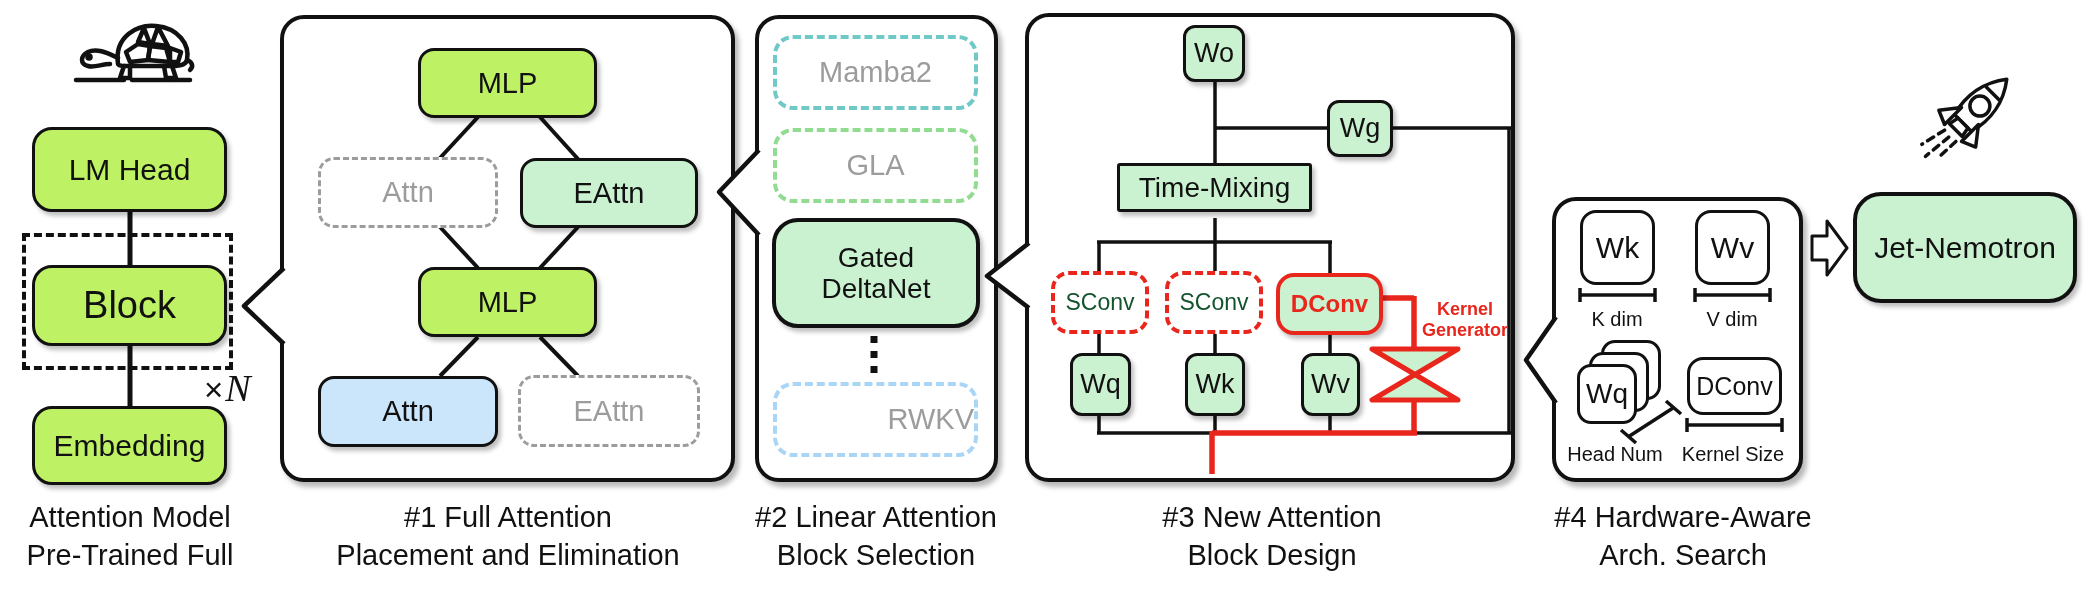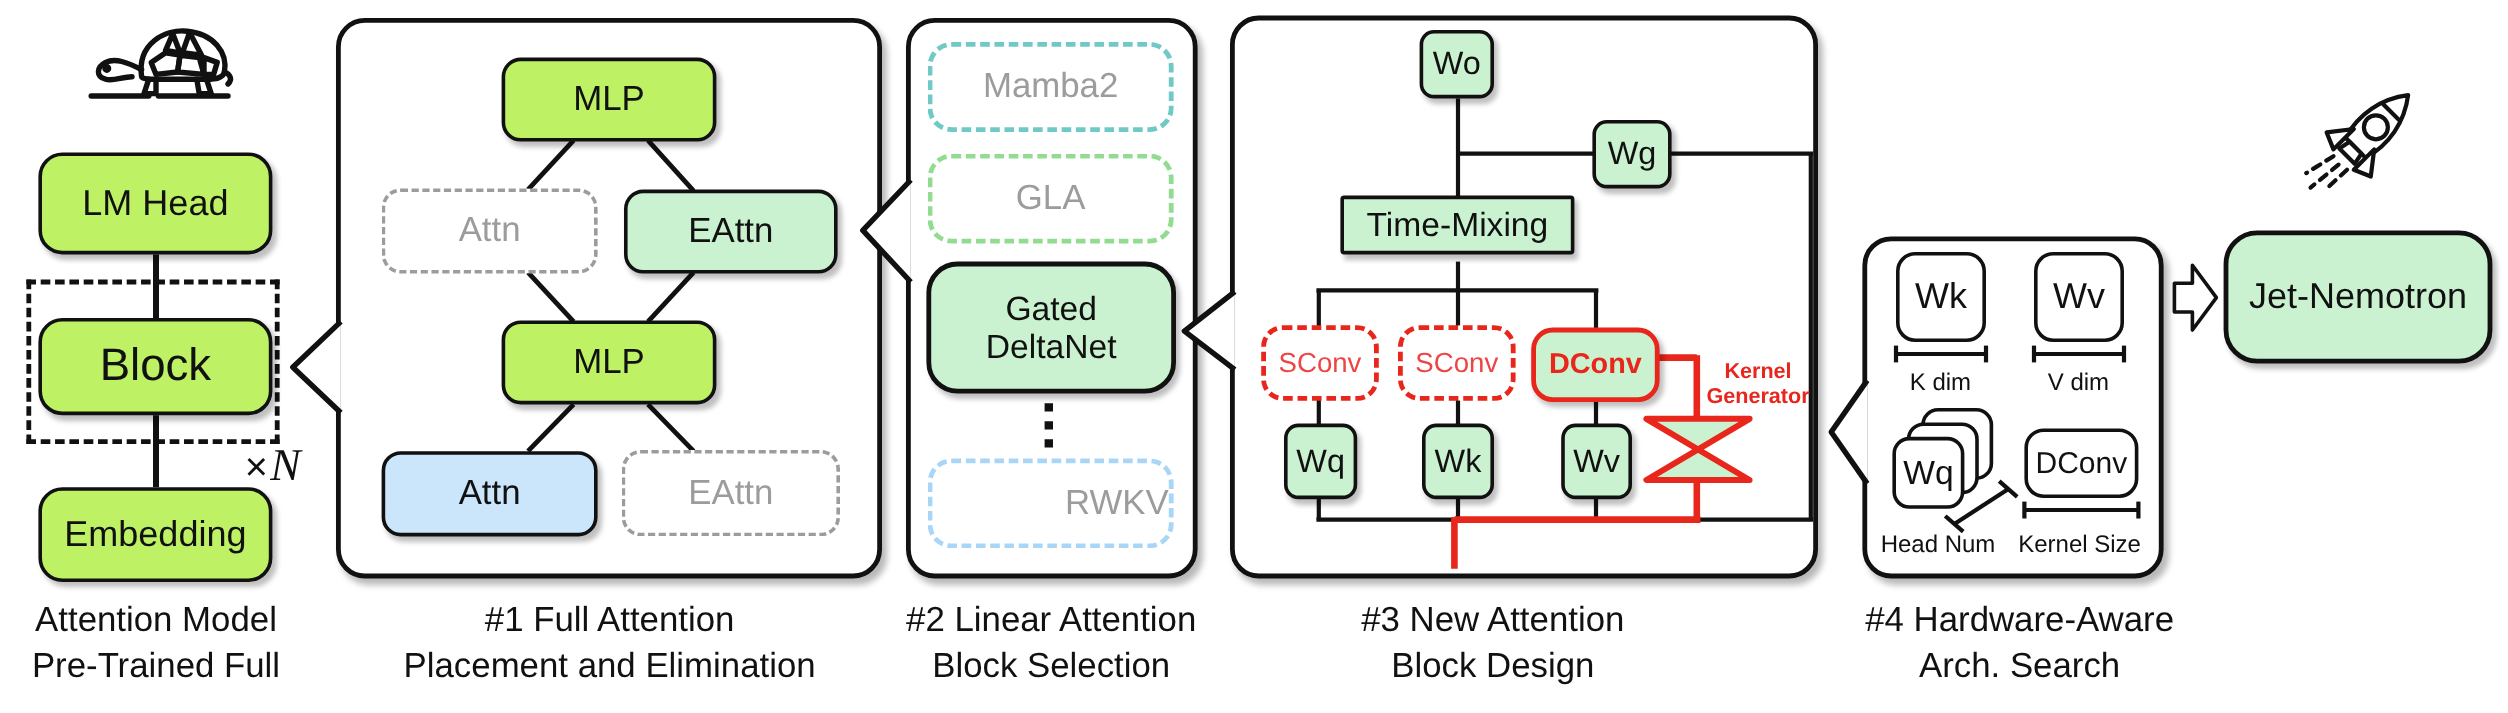--- a/index.html
+++ b/index.html
@@ -12,21 +12,21 @@
        background:#fff;border:3.5px solid #111;border-radius:16px;font-size:29px;
        z-index:4;line-height:1.05;text-align:center;}
   .shadow{box-shadow:3px 4px 4px rgba(0,0,0,.25);}
   .gray{background:#bef264;}
   .green{background:#CBF2D0;}
   .blue{background:#CBE6FA;}
   .dash-gray{border:3.5px dashed #9C9C9C;color:#9C9C9C;}
   .dash-teal{border:4px dashed #6FC9C6;color:#9C9C9C;}
   .dash-green{border:4px dashed #92DC92;color:#9C9C9C;text-align:right;}
   .dash-blue{border:4px dashed #A9D6F7;color:#9C9C9C;justify-content:flex-end;}
-  .dash-red{border:4px dashed #E8261C;color:#ef4444;}
+  .dash-red{border:4px dashed #E8261C;color:#14532d;}
   .caption{position:absolute;top:498px;font-size:29px;line-height:38px;text-align:center;
            color:#111;z-index:4;}
   .small-label{position:absolute;font-size:20px;text-align:center;z-index:4;color:#111;}
   svg{display:block;}
   #wires{position:absolute;left:0;top:0;z-index:3;}
   .tail{position:absolute;z-index:2;}
   .icon{position:absolute;z-index:4;}
   #kernel-gen-label{position:absolute;left:1385px;top:299px;width:160px;z-index:4;
      font-size:18px;font-weight:bold;color:#E8261C;text-align:center;line-height:21px;}
   #xn{position:absolute;left:204px;top:366px;z-index:4;display:flex;align-items:baseline;}
@@ -226,21 +226,21 @@
   </div>
   <div class="box green shadow" style="left:1070px;top:353px;width:61px;height:63px;border-radius:12px;font-size:27px;">
     <span>Wq</span>
   </div>
   <div class="box green shadow" style="left:1185px;top:353px;width:60px;height:63px;border-radius:12px;font-size:27px;">
     <span>Wk</span>
   </div>
   <div class="box green shadow" style="left:1301px;top:353px;width:59px;height:63px;border-radius:12px;font-size:27px;">
     <span>Wv</span>
   </div>
-  <div class="caption" style="left:1044px;width:400px;">
+  <div class="caption" style="left:1072px;width:400px;">
     <div>#3 New Attention</div>
     <div>Block Design</div>
   </div>
 
   <div class="box" style="left:1580px;top:210px;width:75px;height:75px;border-radius:16px;font-size:30px;">
     <span>Wk</span>
   </div>
   <div class="box" style="left:1695px;top:210px;width:75px;height:75px;border-radius:16px;font-size:30px;">
     <span>Wv</span>
   </div>

